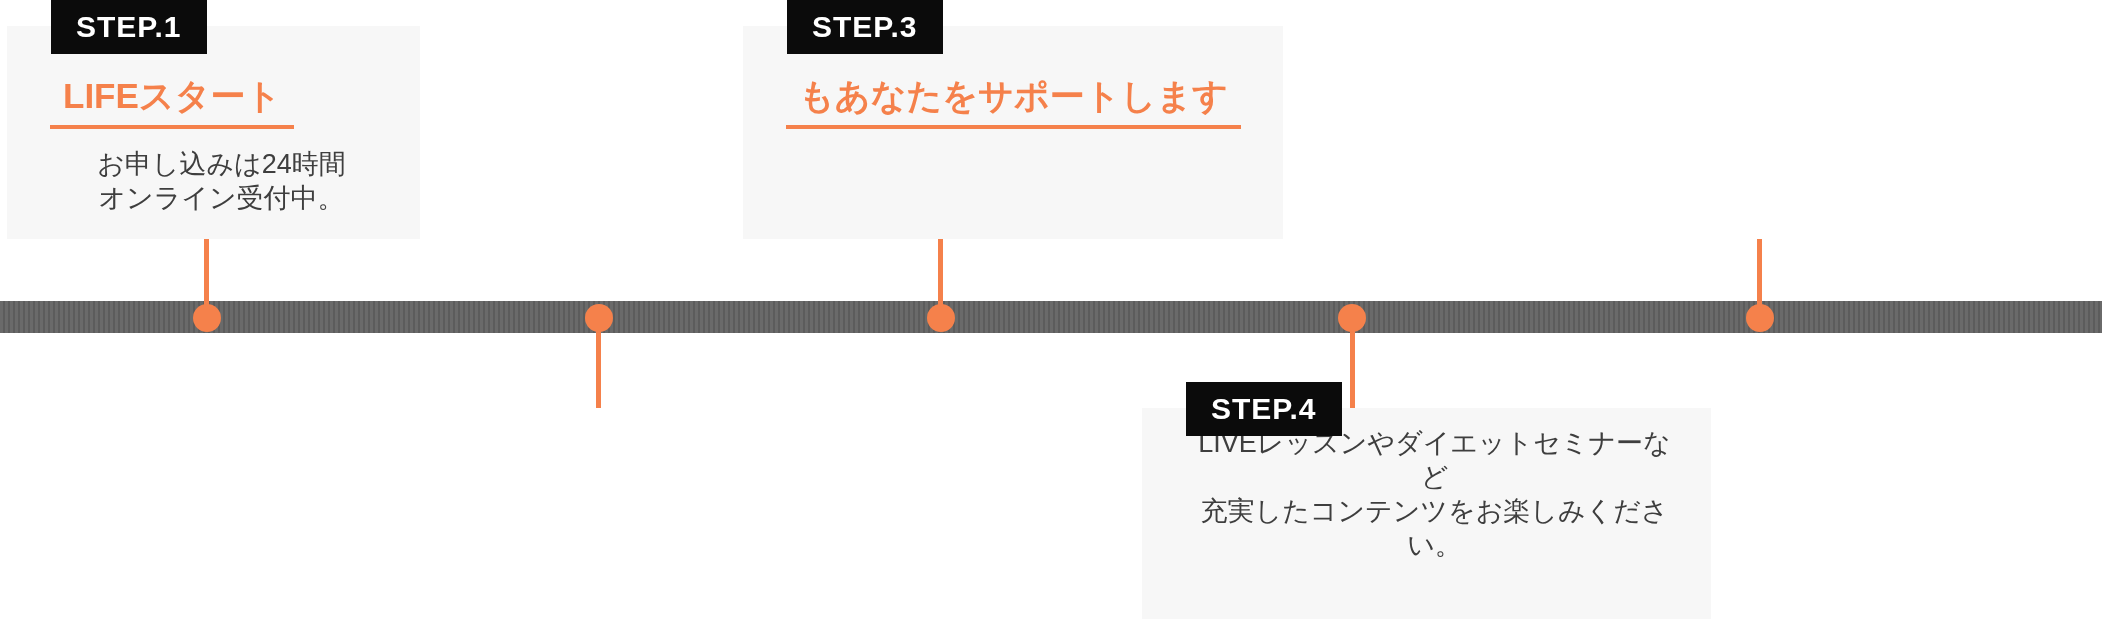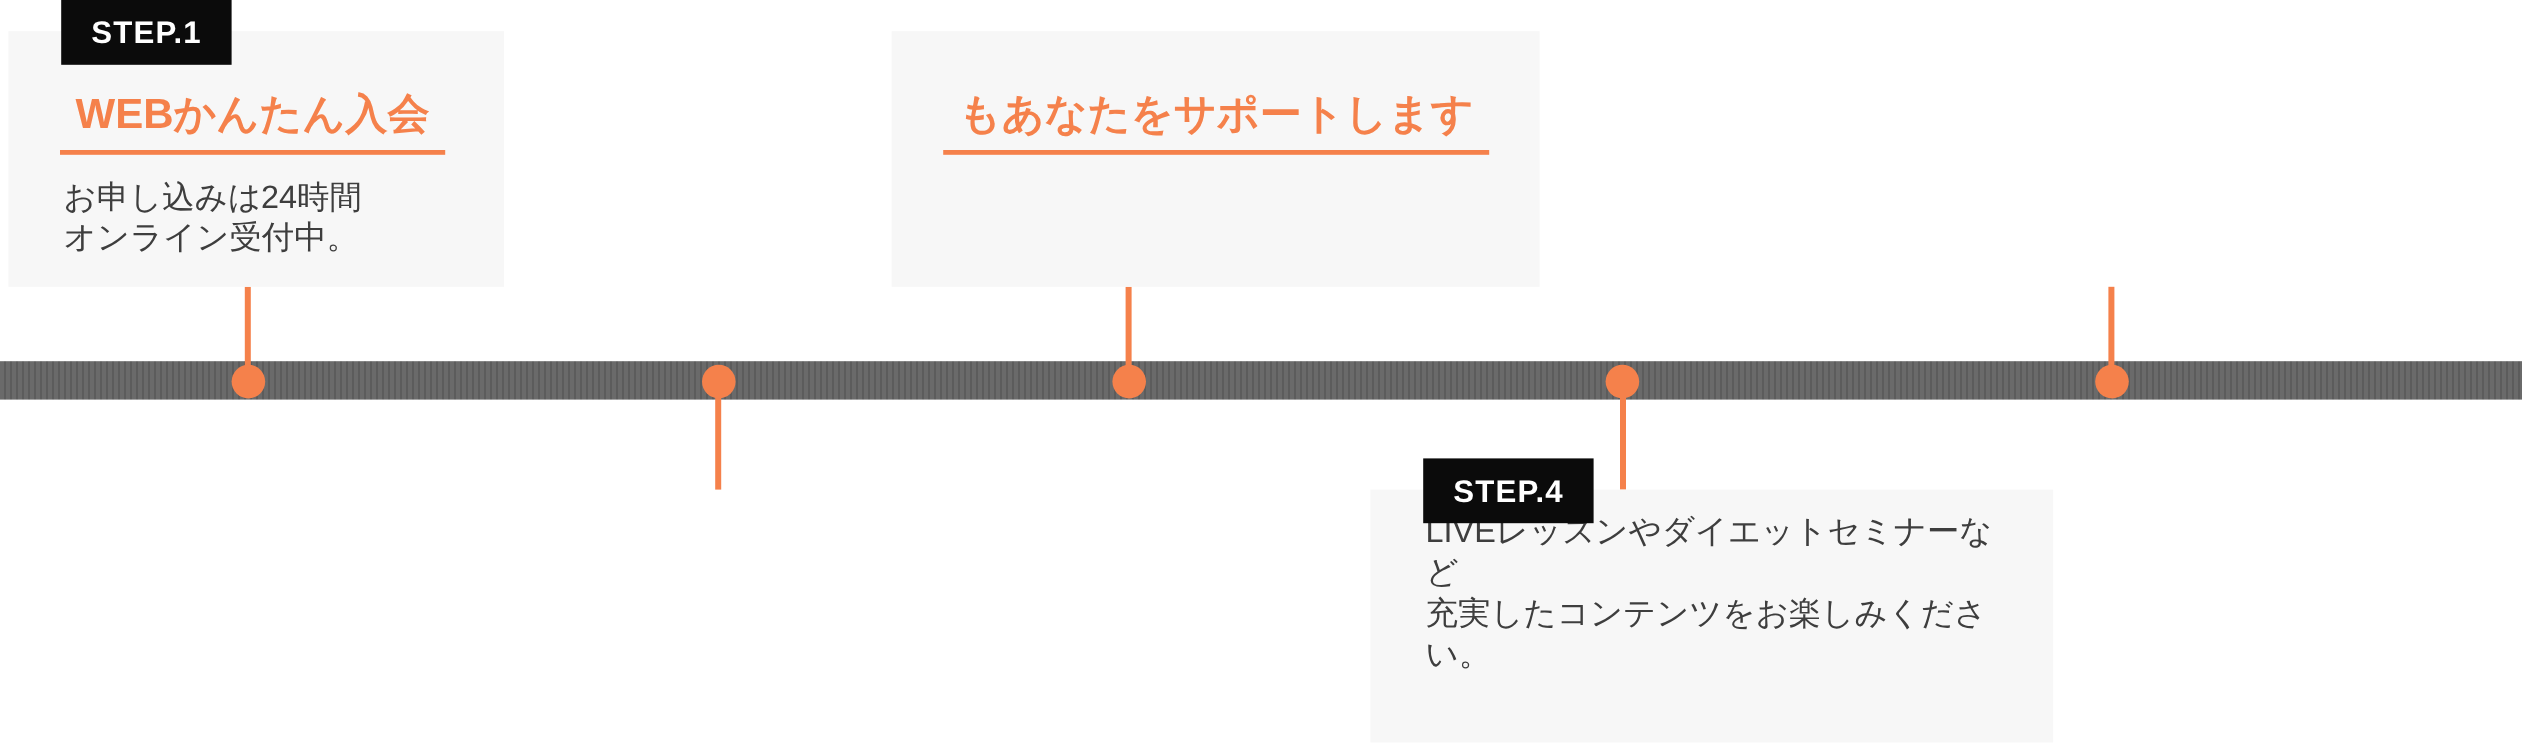--- a/index.html
+++ b/index.html
@@ -73,21 +73,21 @@
 
   .badge {
     position: absolute;
     top: -26px;
     left: 44px;
     height: 54px;
     line-height: 54px;
     padding: 0 25px;
     background: var(--badge-bg, #0b0b0b);
     color: var(--badge-text, #ffffff);
-    font-size: 26px;
+    font-size: 30px;
     font-weight: bold;
     letter-spacing: 1px;
     white-space: nowrap;
   }
 
   .title {
     display: inline-block;
     margin: 52px 0 0 43px;
     padding: 0 13px 12px 13px;
     font-size: 35px;
@@ -97,20 +97,21 @@
     border-bottom: 4px solid var(--accent, #f5814b);
     white-space: nowrap;
   }
 
   .desc {
     margin: 18px 30px 0 46px;
     font-size: 27px;
     line-height: 34px;
     color: var(--body-text, #3e3e3e);
     white-space: pre-line;
+    text-align: center;
   }
 </style>
 </head>
 <body>
 
 <div class="canvas">
 
   <div class="timeline-bar"></div>
 
   <div class="connector conn-1"></div>
@@ -120,27 +121,28 @@
   <div class="connector conn-5"></div>
 
   <div class="dot dot-1"></div>
   <div class="dot dot-2"></div>
   <div class="dot dot-3"></div>
   <div class="dot dot-4"></div>
   <div class="dot dot-5"></div>
 
   <div class="card card-1">
     <div class="badge">STEP.1</div>
-    <h3 class="title">WEBかんたん入会</h3>
+    <h3 class="title">LIFEスタート</h3>
     <p class="desc">お申し込みは24時間
 オンライン受付中。</p>
   </div>
 
 
   <div class="card card-3">
+    <div class="badge">STEP.3</div>
     <h3 class="title">もあなたをサポートします</h3>
   </div>
 
   <div class="card card-4">
     <div class="badge">STEP.4</div>
     <p class="desc">LIVEレッスンやダイエットセミナーなど
 充実したコンテンツをお楽しみください。</p>
   </div>
 
 

